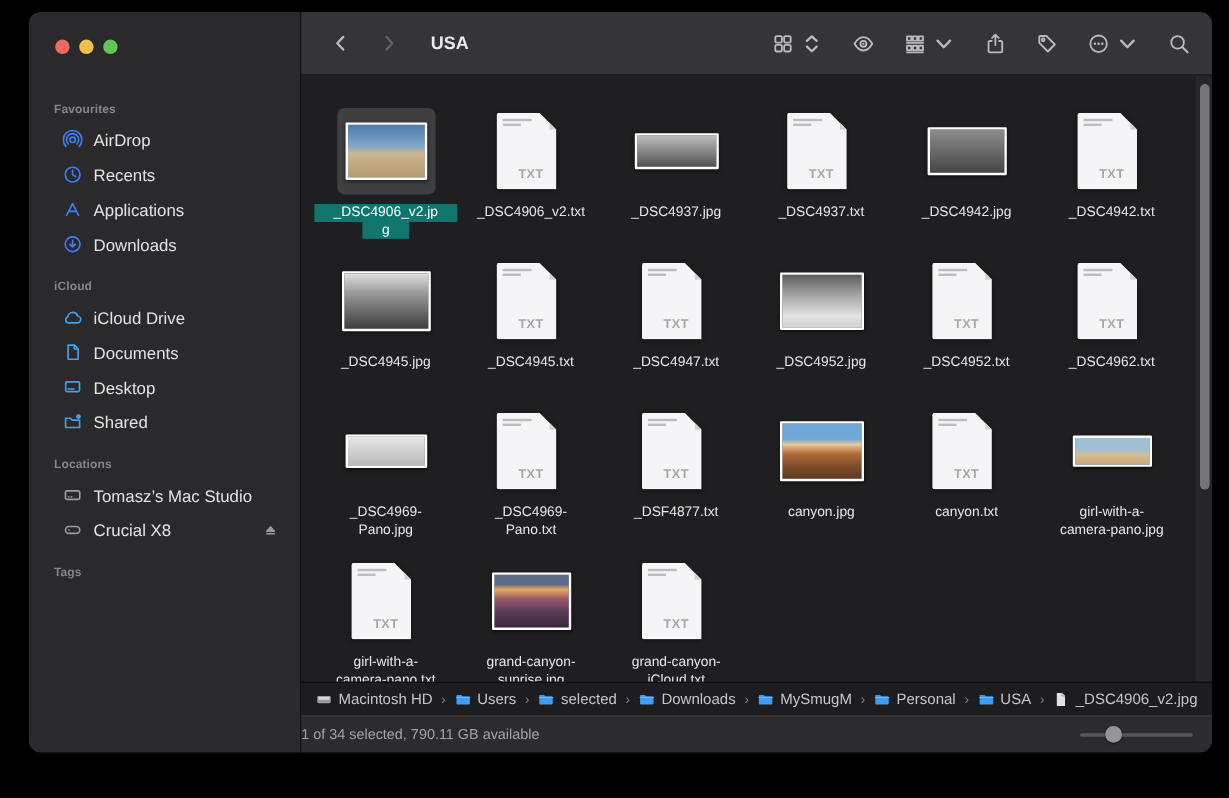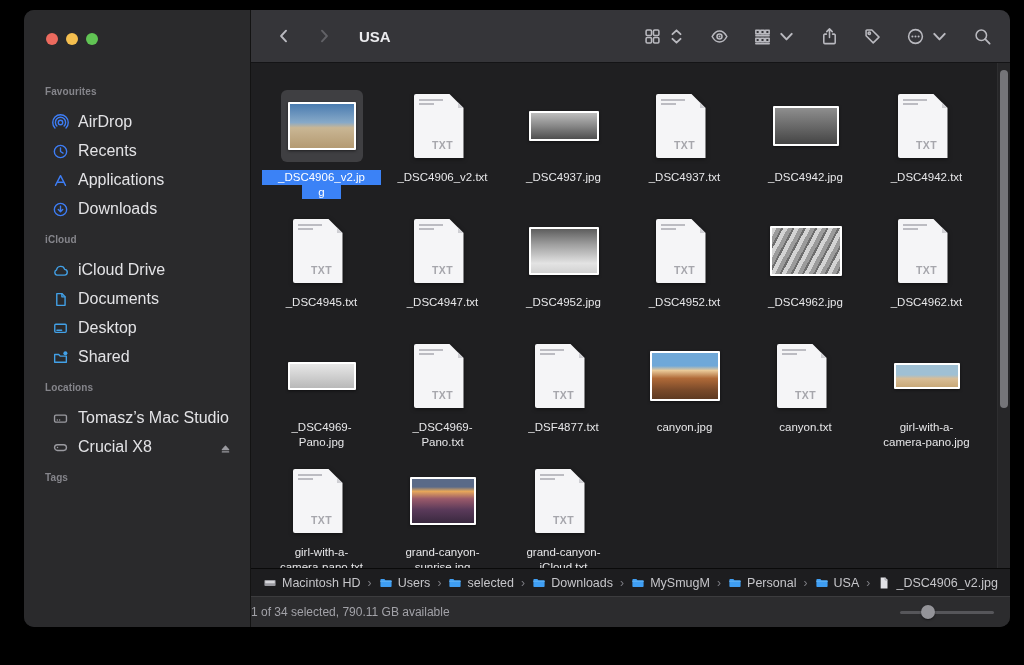--- a/index.html
+++ b/index.html
@@ -13,22 +13,22 @@
     border-radius:10px;overflow:hidden;display:flex;background:#1f1f21;
     box-shadow:0 22px 60px rgba(0,0,0,.7);
   }
   
   .sidebar{width:226px;flex:0 0 226px;background:#2a2a2c;position:relative;
     border-right:1px solid rgba(0,0,0,.55);}
   .lights{position:absolute;top:23px;left:22px;display:flex;gap:8px;}
   .light{width:12px;height:12px;border-radius:50%;}
   .side-list{position:absolute;top:60px;left:0;right:0;}
   .sec-title{font-size:10px;font-weight:700;color:#85858b;margin:16px 0 5px 21px;letter-spacing:.1px;}
-  .side-item{display:flex;align-items:flex-end;height:29px;padding:0 10px 0 21px;
-    color:#e3e3e6;font-size:16px;gap:9px;border-radius:6px;margin:0 7px;}
+  .side-item{display:flex;align-items:center;height:29px;padding:0 10px 0 21px;
+    color:#e3e3e6;font-size:14px;gap:9px;border-radius:6px;margin:0 7px;}
   .side-item .sic{width:17px;height:17px;display:flex;align-items:center;justify-content:center;flex:0 0 17px;}
   .side-item svg{width:17px;height:17px;}
   .eject{margin-left:auto;color:#9a9aa0;width:15px;height:15px;}
   .eject svg{width:15px;height:15px;}
   
   .main{flex:1;display:flex;flex-direction:column;min-width:0;}
   .toolbar{height:52px;flex:0 0 52px;background:#353539;display:flex;align-items:center;
     padding:0 18px 0 24px;border-bottom:1px solid #141416;}
   .navbtns{display:flex;align-items:center;gap:22px;}
   .tbtn{color:#b9b9bf;display:flex;align-items:center;gap:5px;cursor:default;}
@@ -51,21 +51,21 @@
     clip-path:polygon(0 0,36px 0,50px 14px,50px 100%,0 100%);}
   .txtic::after{content:"";position:absolute;top:0;right:0;width:14px;height:14px;
     background:linear-gradient(225deg,rgba(0,0,0,0) 50%,#e0e0e4 50%,#cbcbd0 100%);}
   .txtic .l1,.txtic .l2{position:absolute;height:2px;background:#bcbcc2;display:block;}
   .txtic .l1{top:5px;left:5px;width:24px;}
   .txtic .l2{top:9px;left:5px;width:15px;}
   .txtlbl{position:absolute;bottom:7px;left:0;right:0;text-align:center;
     color:#a6a6ac;font-size:10.5px;font-weight:600;letter-spacing:.4px;}
   .flabel{margin-top:7px;display:flex;flex-direction:column;align-items:center;
     font-size:11.5px;line-height:14.5px;color:#e7e7e9;text-align:center;}
-  .flabel .chip{background:#3b82f6;color:#fff;border-radius:0;padding:0 16px;}
+  .flabel .chip{background:#0f766e;color:#fff;border-radius:0;padding:0 16px;}
   
   .th-desert{background:linear-gradient(180deg,#4a7cb0 0%,#87a9c8 42%,#c9b694 54%,#b49a72 100%);}
   .th-road{background:linear-gradient(180deg,#bdbdbd 0%,#8d8d8d 45%,#4f4f4f 100%);}
   .th-car{background:linear-gradient(180deg,#8e8e8e,#454545);}
   .th-pier{background:linear-gradient(180deg,#e0e0e0 0%,#9a9a9a 35%,#3d3d3d 100%);}
   .th-beachman{background:linear-gradient(180deg,#c6c6c6 0%,#909090 60%,#686868 100%);}
   .th-saltflat{background:linear-gradient(180deg,#5d5d5d 0%,#9e9e9e 35%,#e3e3e3 78%,#d2d2d2 100%);}
   .th-dunes{background:repeating-linear-gradient(118deg,#d4d4d4 0 4px,#9b9b9b 4px 8px,#6e6e6e 8px 10px);}
   .th-pano4969{background:linear-gradient(180deg,#e7e7e7,#b9b9b9);}
   .th-city{background:linear-gradient(180deg,#dddddd 0 55%,#a9a9a9 75%,#6d6d6d 100%);}
@@ -373,20 +373,28 @@
                   <span class="txtlbl">TXT</span>
                 </div>
               </div>
             </div>
             <div class="flabel">
               <span>_DSC4942.txt</span>
             </div>
           </div>
           <div class="cell">
             <div class="iconzone">
+              <div class="thumb th-pier" style="width: 70px; height: 46px;"></div>
+            </div>
+            <div class="flabel">
+              <span>_DSC4945.jpg</span>
+            </div>
+          </div>
+          <div class="cell">
+            <div class="iconzone">
               <div class="txtwrap">
                 <div class="txtic">
                   <i class="l1"></i>
                   <i class="l2"></i>
                   <span class="txtlbl">TXT</span>
                 </div>
               </div>
             </div>
             <div class="flabel">
               <span>_DSC4945.txt</span>
@@ -419,28 +427,20 @@
               <div class="txtwrap">
                 <div class="txtic">
                   <i class="l1"></i>
                   <i class="l2"></i>
                   <span class="txtlbl">TXT</span>
                 </div>
               </div>
             </div>
             <div class="flabel">
               <span>_DSC4952.txt</span>
-            </div>
-          </div>
-          <div class="cell">
-            <div class="iconzone">
-              <div class="thumb th-dunes" style="width: 68px; height: 46px;"></div>
-            </div>
-            <div class="flabel">
-              <span>_DSC4962.jpg</span>
             </div>
           </div>
           <div class="cell">
             <div class="iconzone">
               <div class="txtwrap">
                 <div class="txtic">
                   <i class="l1"></i>
                   <i class="l2"></i>
                   <span class="txtlbl">TXT</span>
                 </div>

